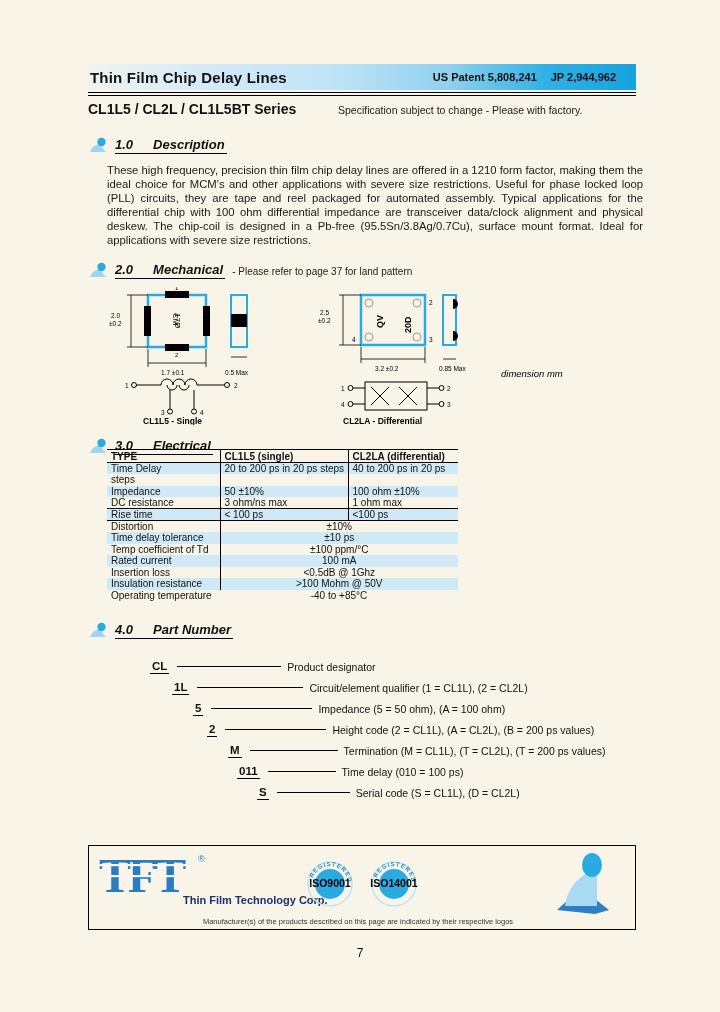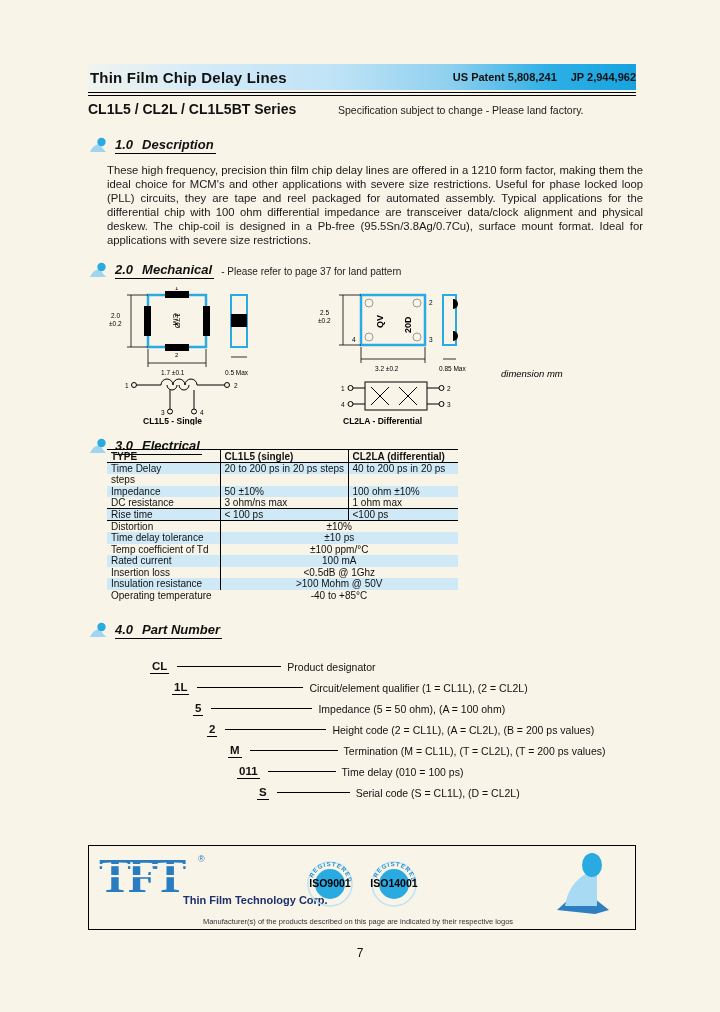--- a/index.html
+++ b/index.html
@@ -11,32 +11,32 @@
     color:#111;
     overflow:hidden;
   }
   
   .header-bar {
     position:absolute; left:88px; top:64px; width:548px; height:26px;
     display:flex; align-items:center;
     background:linear-gradient(90deg,#f0f4ef 0%,#d3eaf8 22%,#bfe3f6 45%,#8fd0ef 66%,#2fb0e6 84%,#17a3df 100%);
   }
   .header-title { font-size:15px; font-weight:bold; padding-left:2px; letter-spacing:0.2px; }
-  .patents { margin-left:auto; display:flex; gap:14px; padding-right:0; font-size:11px; font-weight:bold; white-space:nowrap; }
+  .patents { margin-left:auto; display:flex; gap:14px; padding-right:20px; font-size:11px; font-weight:bold; white-space:nowrap; }
   .double-rule {
     position:absolute; left:88px; top:92px; width:548px; height:4px;
     border-top:1.5px solid #000; border-bottom:1px solid #000;
   }
   .series-row { position:absolute; left:88px; top:101px; width:548px; display:flex; align-items:baseline; }
   .series-title { font-size:14px; font-weight:bold; width:250px; }
   .spec-note { font-size:10.5px; color:#1a1a1a; }
 
   
   .sec { position:absolute; left:88px; display:flex; align-items:flex-end; gap:7px; }
-  .sec-label { display:flex; gap:9px; font-weight:bold; font-style:italic; font-size:13px;
+  .sec-label { display:flex; gap:20px; font-weight:bold; font-style:italic; font-size:13px;
                border-bottom:1.5px solid #000; padding:0 2px 1px 0; }
   .sec-note { font-size:10px; padding-bottom:2px; color:#222; }
 
   
   .para {
     position:absolute; left:107px; top:164px; width:536px;
     font-size:11.3px; line-height:13.9px; text-align:justify; color:#1a1a1a;
   }
 
   
@@ -77,21 +77,21 @@
 <div class="header-bar">
   <span class="header-title">Thin Film Chip Delay Lines</span>
   <span class="patents">
     <span>US Patent 5,808,241</span>
     <span>JP 2,944,962</span>
   </span>
 </div>
 <div class="double-rule"></div>
 <div class="series-row">
   <span class="series-title">CL1L5 / CL2L / CL1L5BT Series</span>
-  <span class="spec-note">Specification subject to change - Please land factory.</span>
+  <span class="spec-note">Specification subject to change - Please with factory.</span>
 </div>
 
 <div class="sec" style="top:137px;">
   <svg width="20" height="17" viewBox="0 0 20 17">
     <path d="M2,15 Q5,8 11,7 L18,15 Z" fill="#9fd5f0"></path>
     <circle cx="13.5" cy="5" r="4.2" fill="#29abe2"></circle>
   </svg>
   <span class="sec-label">
     <span>1.0</span>
     <span>Description</span>

